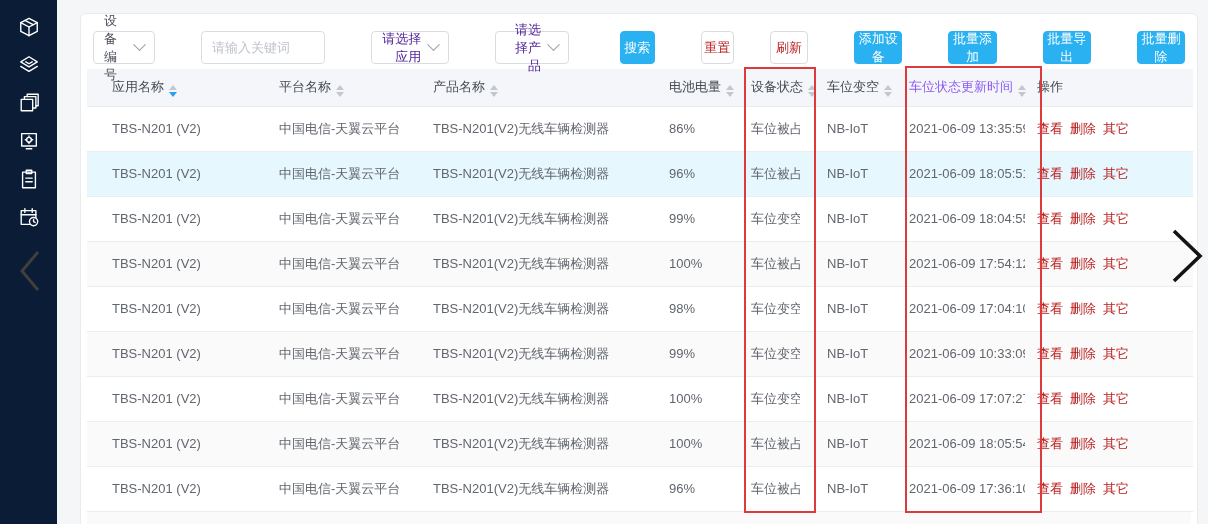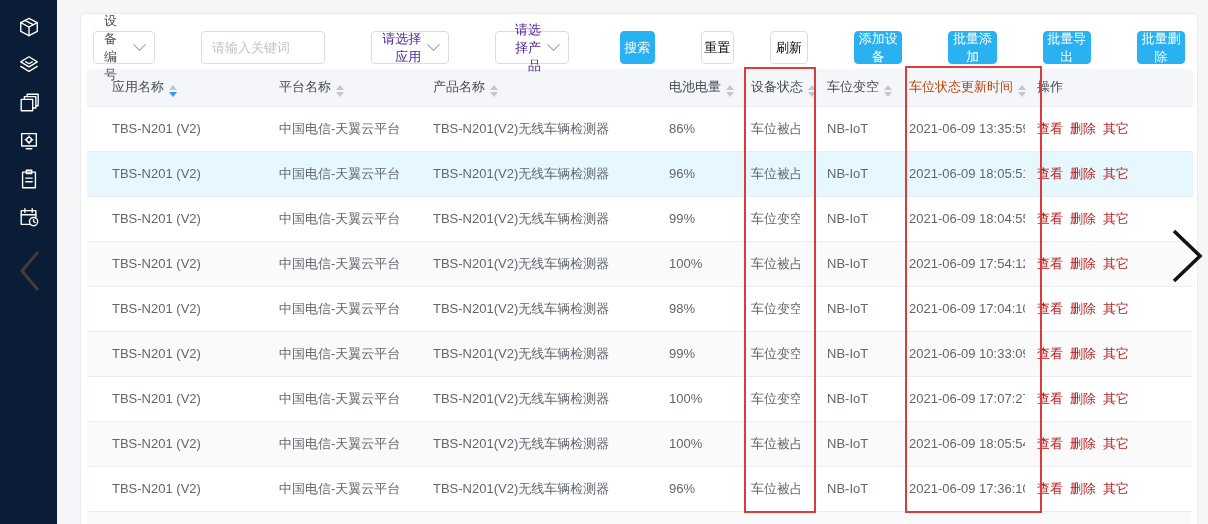--- a/index.html
+++ b/index.html
@@ -28,34 +28,34 @@
   .select { justify-content:space-between; padding:0 10px; cursor:pointer; }
   .select .ph { color:#4c1d95;text-align:right; }
   .chev { width:9px; height:9px; border-right:1.5px solid #9aa0a8; border-bottom:1.5px solid #9aa0a8;
     transform:rotate(45deg) translate(-2px,-2px); margin-left:8px; flex:0 0 auto; }
   .input { padding:0 10px; }
   .input input { border:none; outline:none; width:100%; font-size:13px; color:#4a4f57;
     font-family:inherit; background:transparent; }
   .input input::placeholder { color:#bfc4cc; }
   .btn { height:33px; border-radius:4px; font-size:13px; cursor:pointer;
     display:flex; align-items:center; justify-content:center; border:1px solid #d9dde2;
-    background:#fff; color:#000000; font-family:inherit; }
+    background:#fff; color:#b91c1c; font-family:inherit; }
   .btn.primary { background:var(--primary,#29b1f2); border-color:var(--primary,#29b1f2); color:#fff; }
   .w-field{width:86px;margin-right:10px} .w-kw{width:185px;margin-right:10px}
   .w-app{width:112px;margin-right:10px} .w-prod{width:105px}
   .w-search{width:54px;margin-left:15px} .w-reset{width:52px;margin-left:10px}
   .w-refresh{width:60px;margin-left:auto} .w-blue{width:76px;margin-left:10px}
 
   
   .tbl-wrap { margin:5px 6px 0 6px; }
   table { width:1106px; border-collapse:collapse; table-layout:fixed; font-size:13px; }
   thead th { background:#f5f6f9; height:37px; text-align:left; font-weight:normal;
     color:#454b54; border-bottom:1px solid #e8ebef; white-space:nowrap; cursor:pointer; }
   th.no-sort { cursor:default; }
-  th.emph { color:#c2410c; }
+  th.emph { color:#8b5cf6; }
   tbody td { height:45px; color:#61666d; border-bottom:1px solid #ebeef1;
     white-space:nowrap; overflow:hidden; }
   col.c1{width:175px} col.c2{width:155px} col.c3{width:225px} col.c4{width:82px}
   col.c5{width:76px}  col.c6{width:85px}  col.c7{width:140px} col.c8{width:168px}
   th:nth-child(1),td:nth-child(1){padding-left:25px}
   th:nth-child(2),td:nth-child(2){padding-left:17px}
   th:nth-child(3),td:nth-child(3){padding-left:16px}
   th:nth-child(4),td:nth-child(4){padding-left:27px}
   th:nth-child(5),td:nth-child(5){padding-left:27px}
   th:nth-child(6),td:nth-child(6){padding-left:27px}

